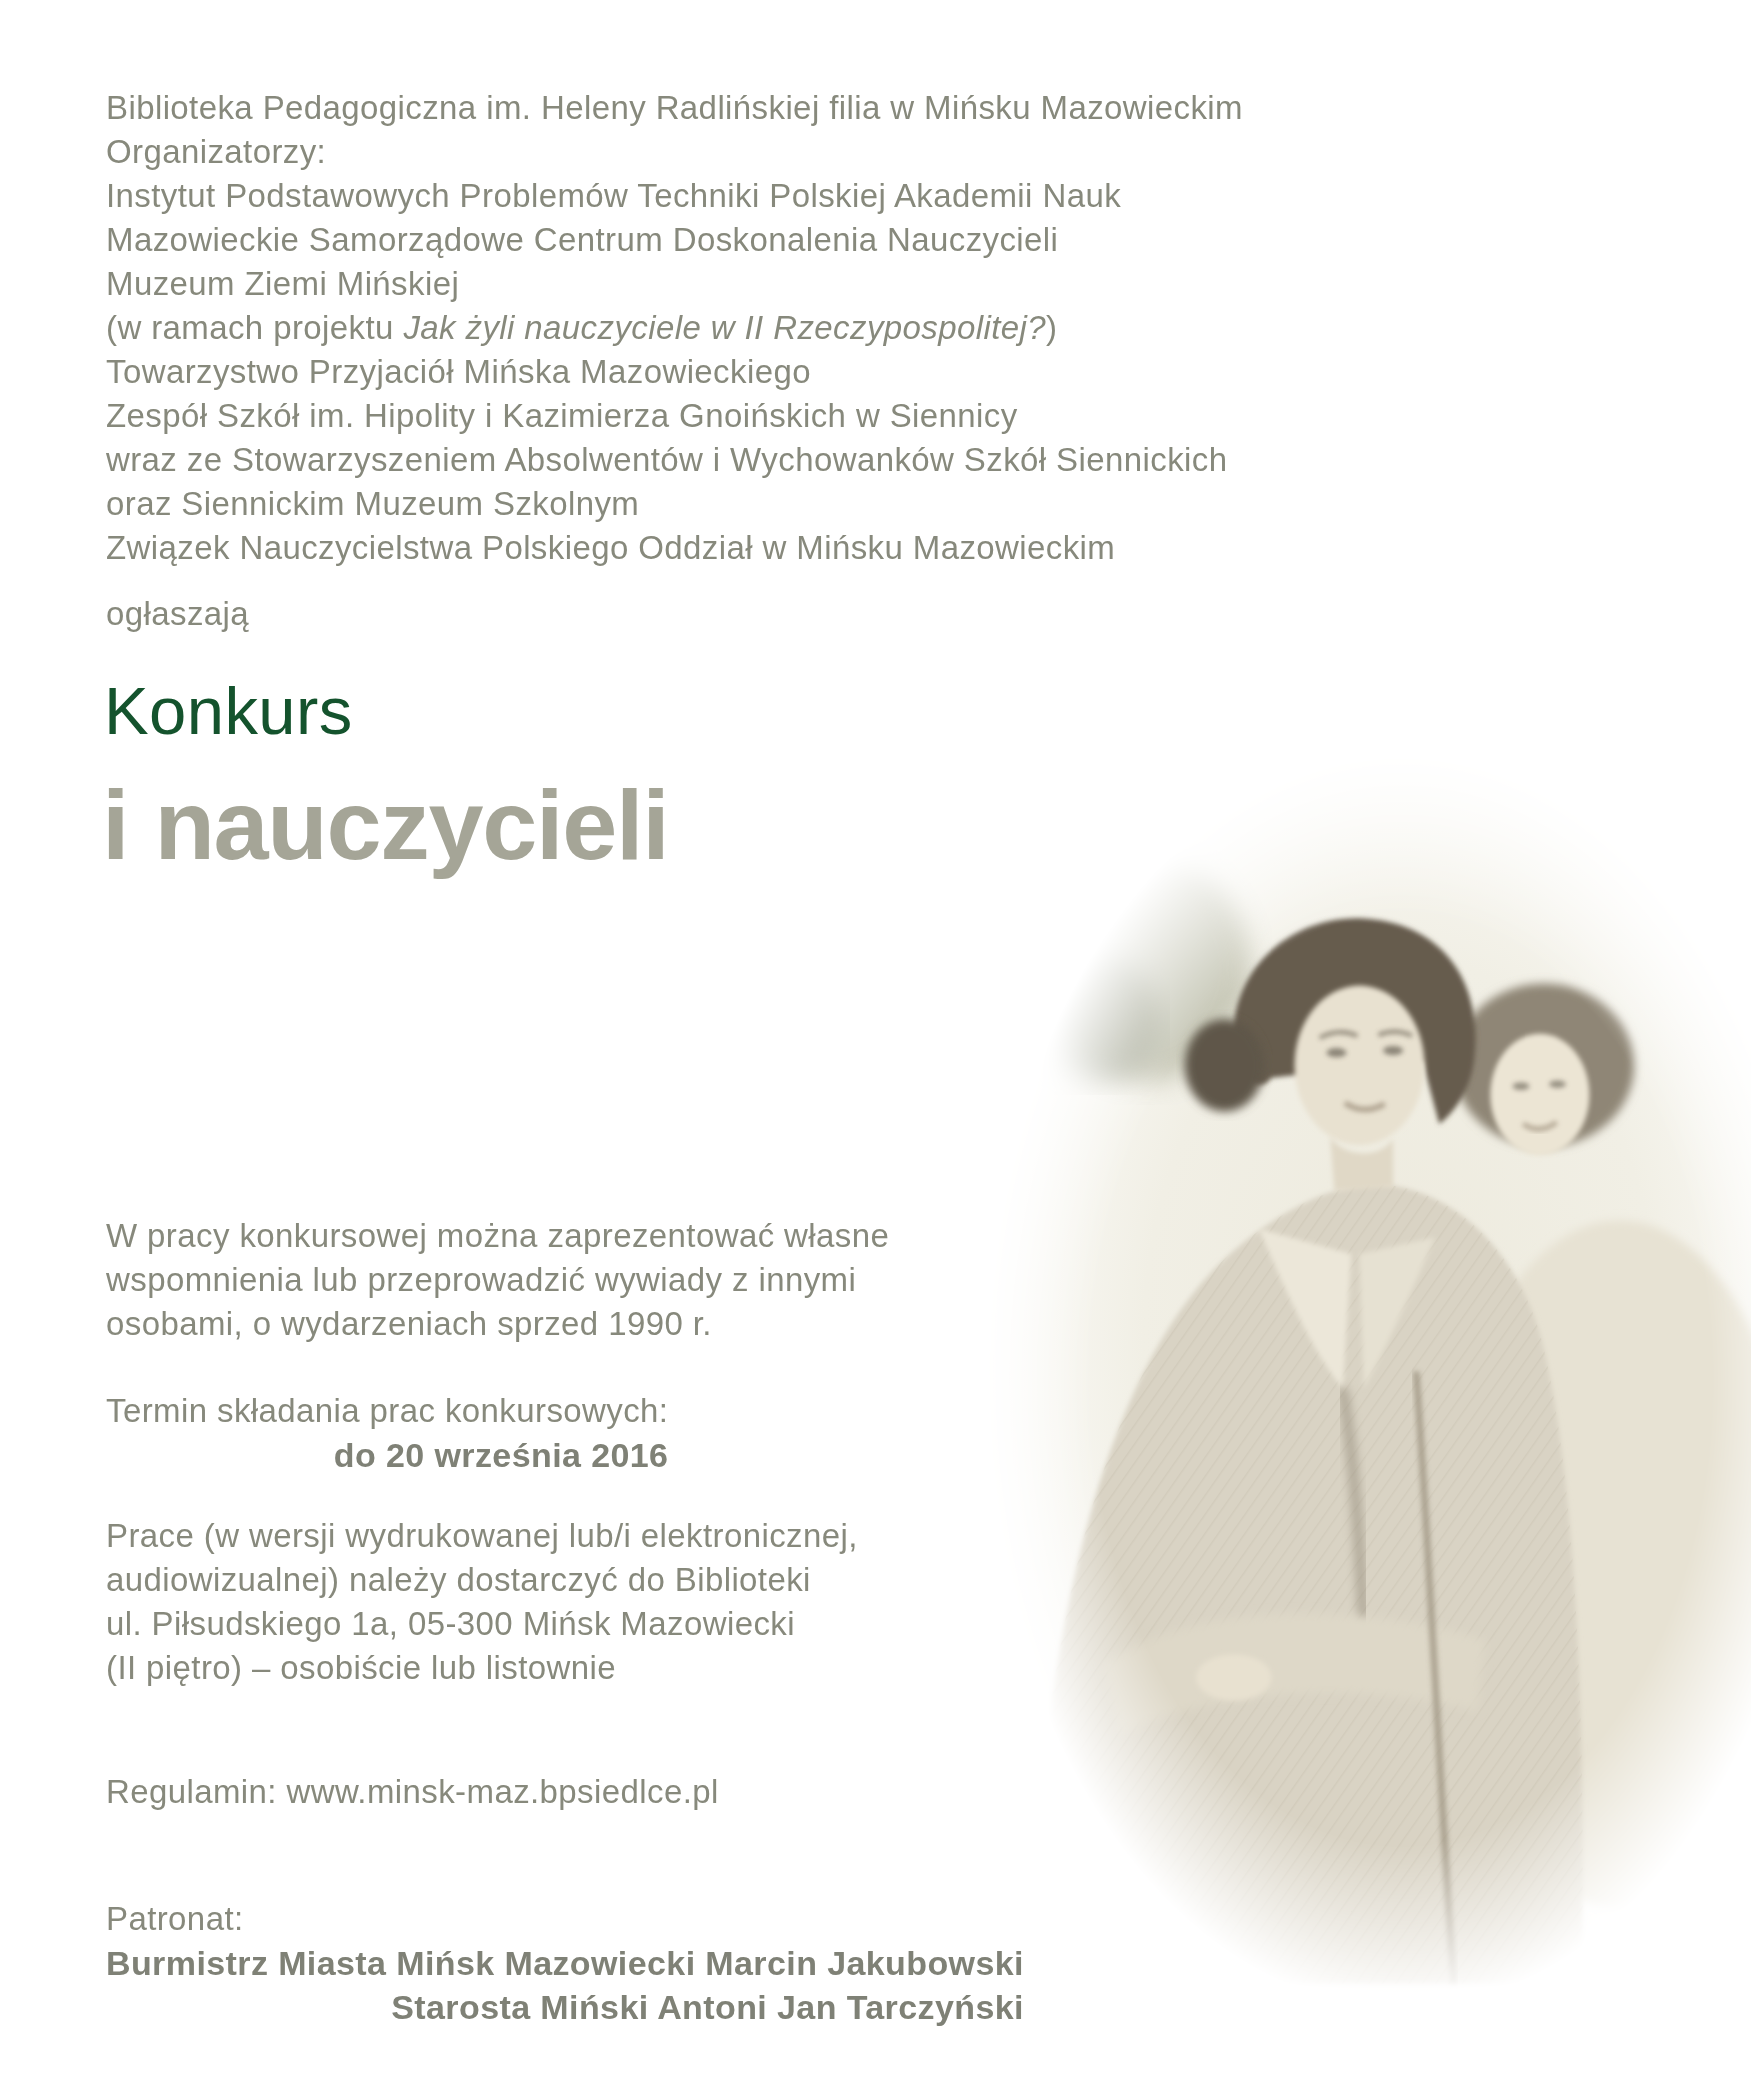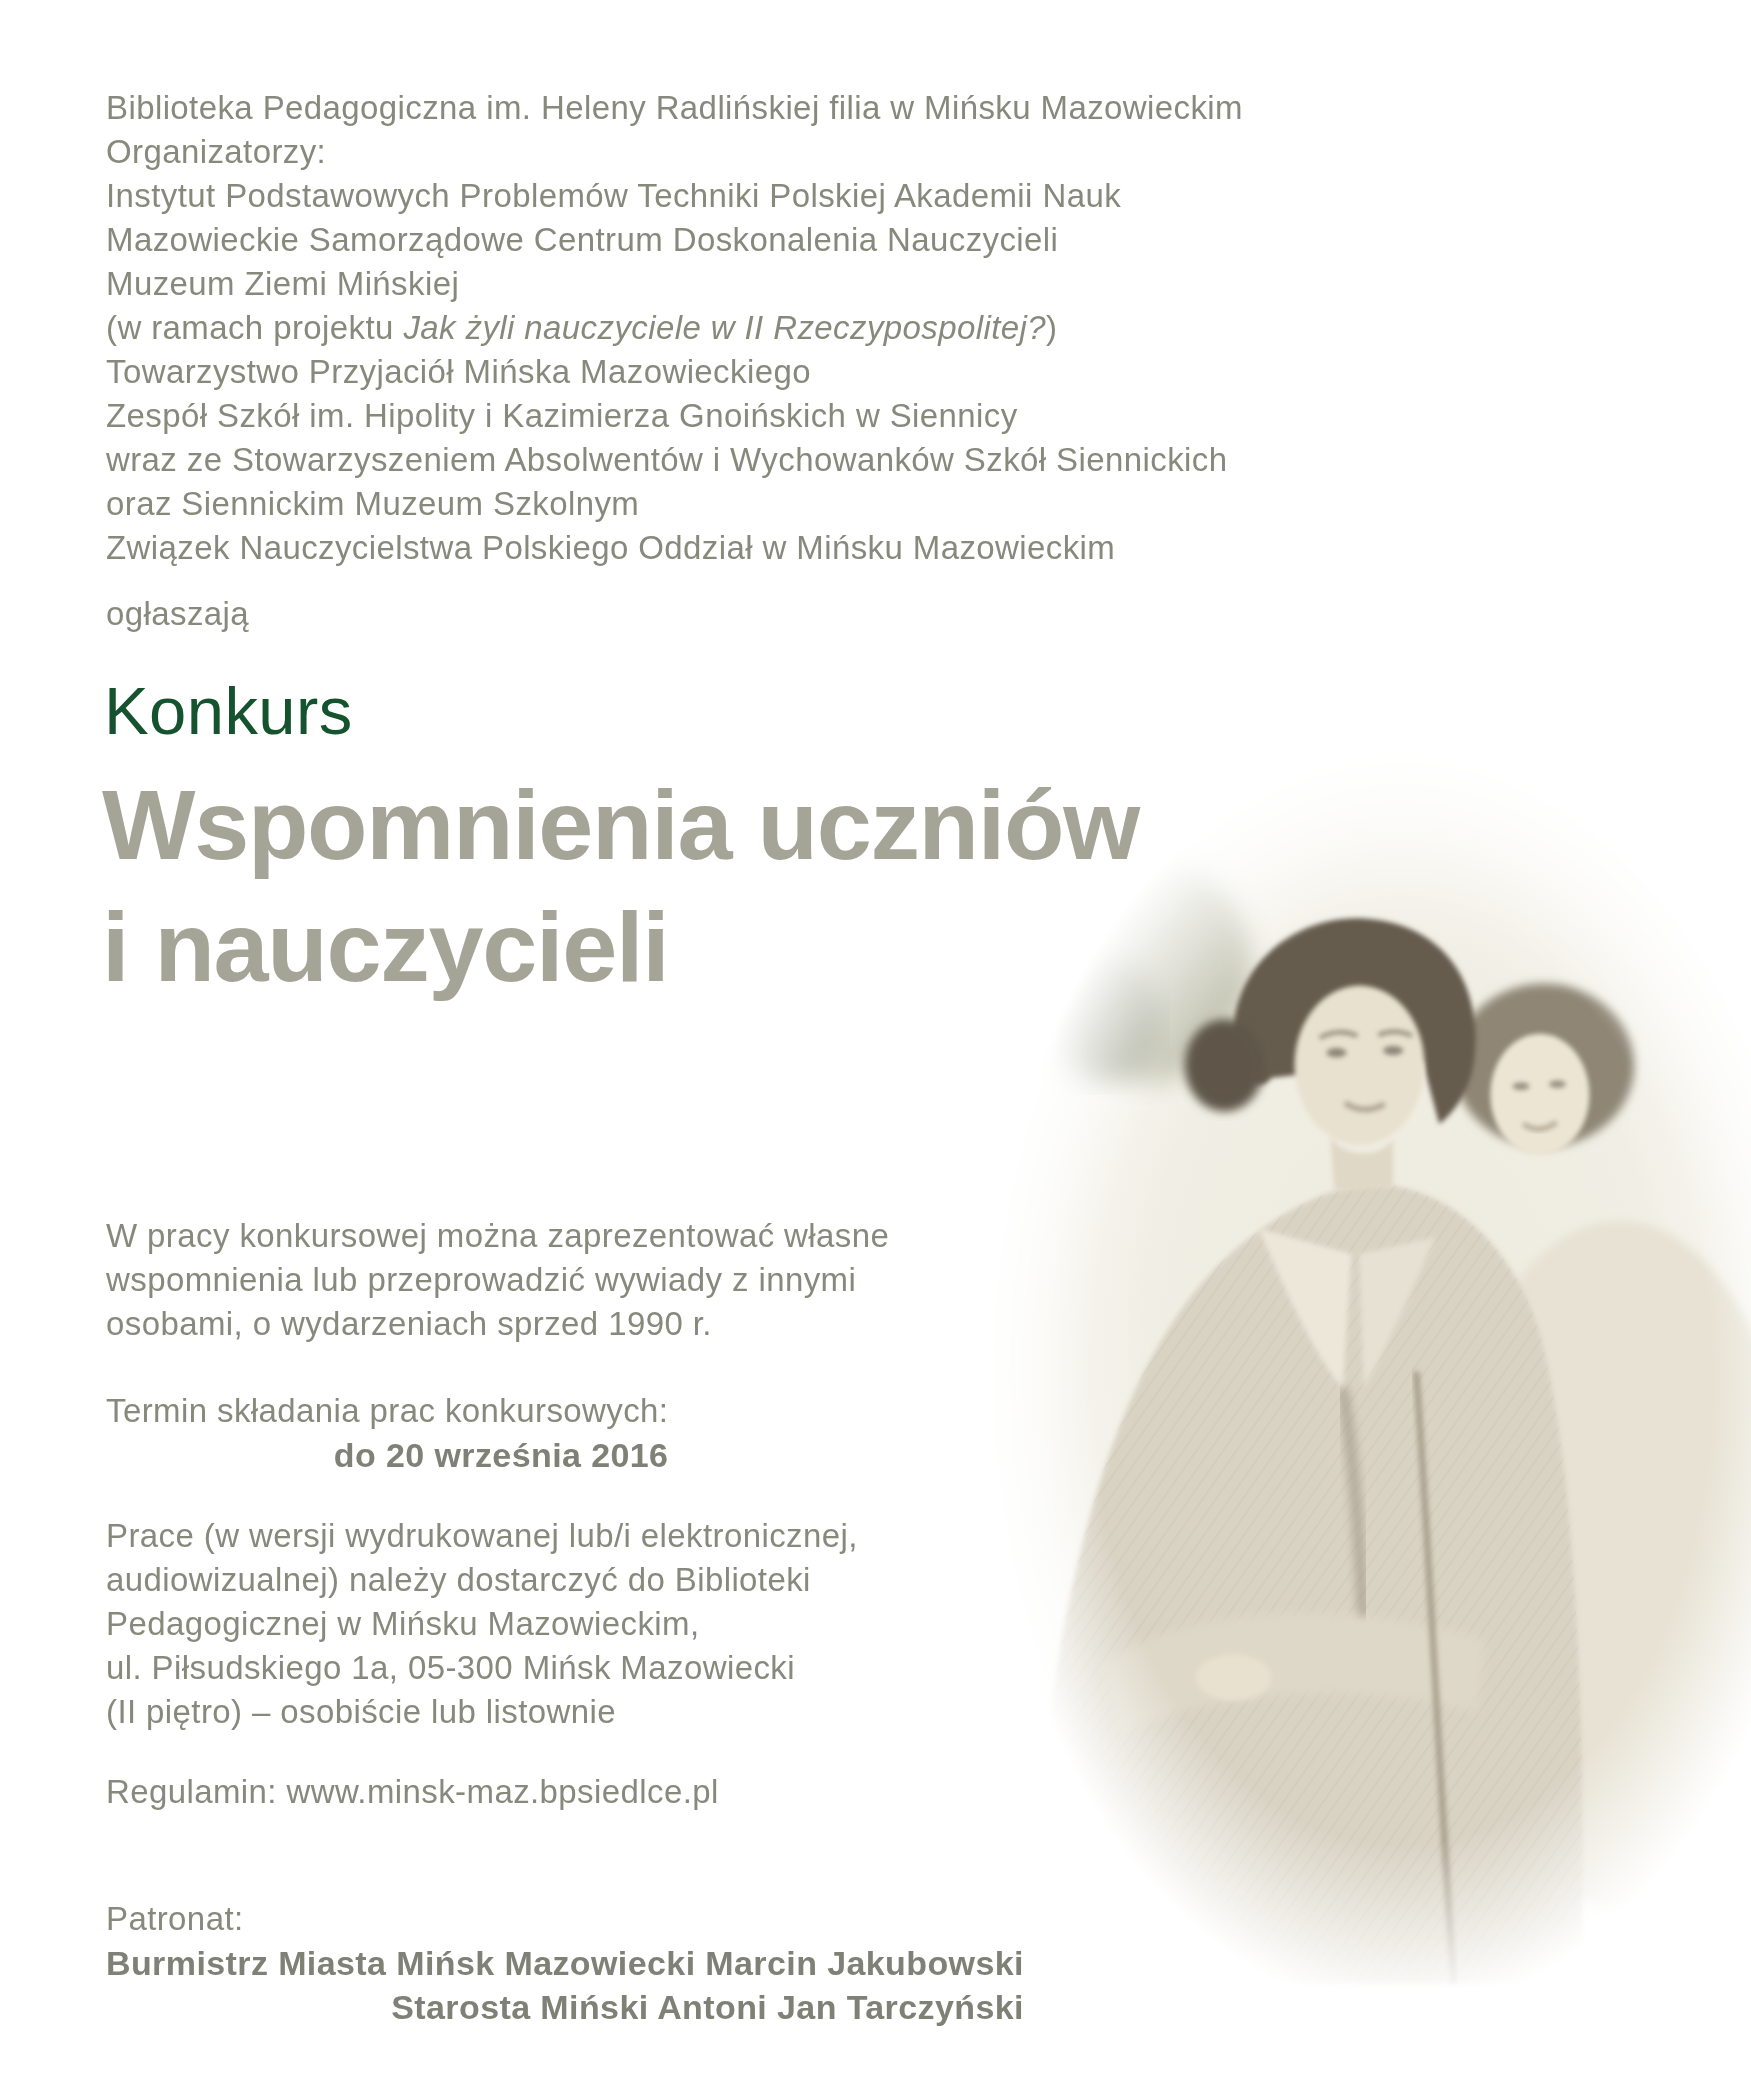--- a/index.html
+++ b/index.html
@@ -116,39 +116,37 @@
   <div>Zespół Szkół im. Hipolity i Kazimierza Gnoińskich w Siennicy</div>
   <div>wraz ze Stowarzyszeniem Absolwentów i Wychowanków Szkół Siennickich</div>
   <div>oraz Siennickim Muzeum Szkolnym</div>
   <div>Związek Nauczycielstwa Polskiego Oddział w Mińsku Mazowieckim</div>
 </div>
 
 <div class="abs body-text" id="announce">ogłaszają</div>
 
 <div class="abs" id="kicker">Konkurs</div>
 <div class="abs" id="title">
-  <div>Wspomnienia uczniów</div>
   <div>i nauczycieli</div>
 </div>
 
 <div class="abs body-text" id="para1">
   <div>W pracy konkursowej można zaprezentować własne</div>
   <div>wspomnienia lub przeprowadzić wywiady z innymi</div>
   <div>osobami, o wydarzeniach sprzed 1990 r.</div>
 </div>
 
 <div class="abs body-text" id="deadline">
   <div>Termin składania prac konkursowych:</div>
   <div class="bold date">do 20 września 2016</div>
 </div>
 
 <div class="abs body-text" id="para2">
   <div>Prace (w wersji wydrukowanej lub/i elektronicznej,</div>
   <div>audiowizualnej) należy dostarczyć do Biblioteki</div>
-  <div>Pedagogicznej w Mińsku Mazowieckim,</div>
   <div>ul. Piłsudskiego 1a, 05-300 Mińsk Mazowiecki</div>
   <div>(II piętro) – osobiście lub listownie</div>
 </div>
 
 <div class="abs body-text" id="rules">
   <span>Regulamin: </span><span>www.minsk-maz.bpsiedlce.pl</span>
 </div>
 
 <div class="abs body-text" id="patronage">
   <div>Patronat:</div>

